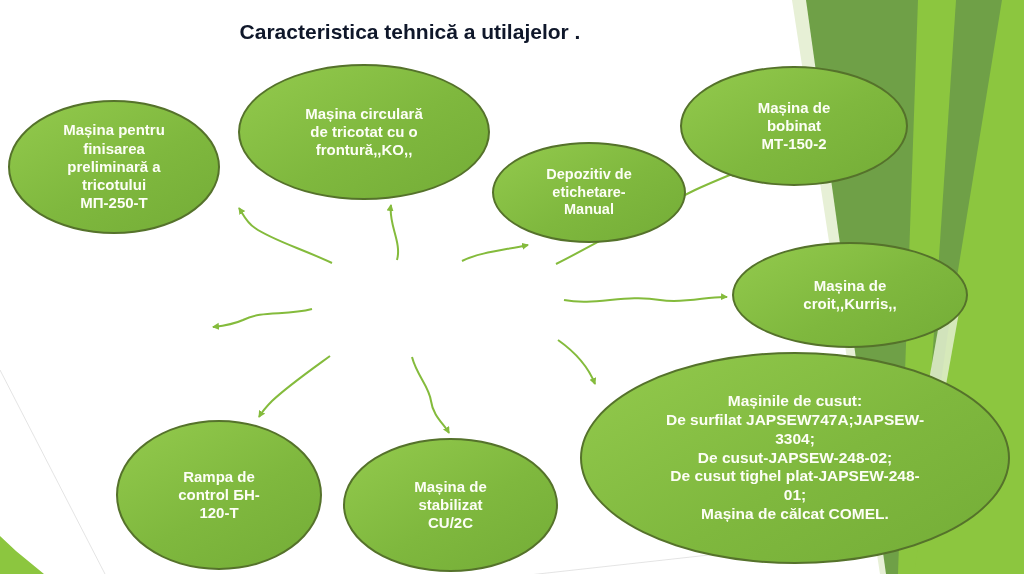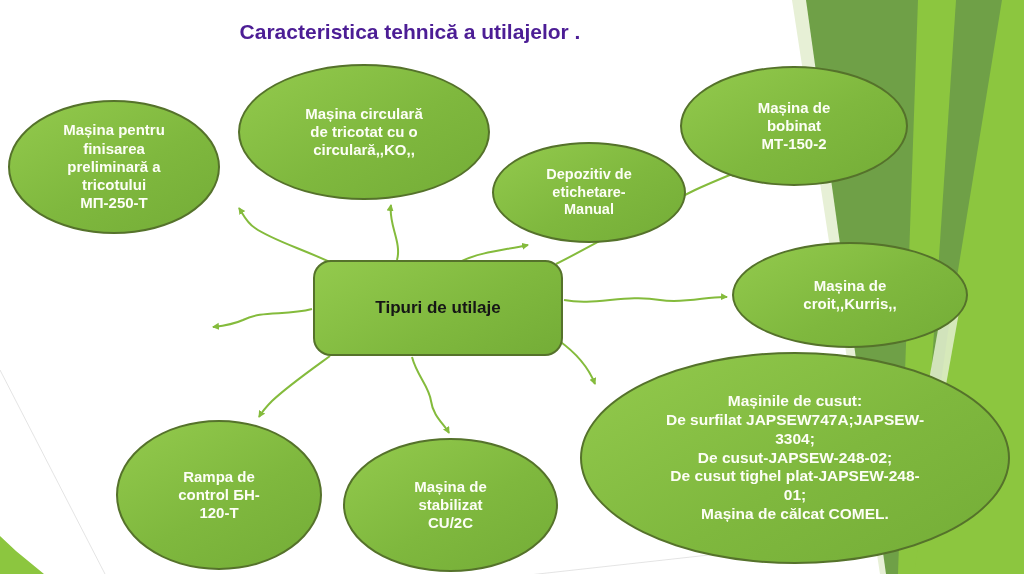--- a/index.html
+++ b/index.html
@@ -45,21 +45,21 @@
     position:absolute;z-index:2;left:313px;top:260px;width:250px;height:96px;
     border-radius:18px;
     background:linear-gradient(150deg,#93ca4d 0%,#7fb83e 60%,#74ad37 100%);
     border:2px solid #55722b;
     display:flex;align-items:center;justify-content:center;
     color:#161616;font-size:17px;font-weight:700;box-sizing:border-box;
   }
 
   .slide-title{
     position:absolute;z-index:2;left:150px;top:20px;width:520px;
-    text-align:center;color:#4c1d95;font-size:21px;font-weight:700;
+    text-align:center;color:#0f172a;font-size:21px;font-weight:700;
   }
 </style>
 </head>
 <body>
 
 <div id="slide">
 
   <div class="bg bg-pale"></div>
   <div class="bg bg-medium"></div>
   <div class="bg bg-bright1"></div>
@@ -86,30 +86,29 @@
       <path d="M 564 300 C 595 306, 625 294, 660 300 C 685 304, 708 296, 727 297"></path>
       <path d="M 558 340 C 575 352, 588 366, 595 384"></path>
       <path d="M 312 309 C 285 316, 262 310, 243 320 C 232 325, 222 326, 213 327"></path>
       <path d="M 330 356 C 308 372, 288 386, 272 401 C 266 407, 262 412, 259 417"></path>
       <path d="M 412 357 C 417 376, 429 386, 431 401 C 433 416, 444 424, 449 433"></path>
     </g>
   </svg>
 
   <div class="slide-title">Caracteristica tehnică a utilajelor .</div>
 
-  <div class="center-box">Tipuri de utilaje</div>
 
   <div class="node n1">Mașina pentru
 finisarea
 preliminară a
 tricotului
 МП-250-Т</div>
   <div class="node n2">Mașina circulară
 de tricotat cu o
-circulară,,KO,,</div>
+frontură,,KO,,</div>
   <div class="node n3">Depozitiv de
 etichetare-
 Manual</div>
   <div class="node n4">Mașina de
 bobinat
 МТ-150-2</div>
   <div class="node n5">Mașina de
 croit,,Kurris,,</div>
   <div class="node n6">Mașinile de cusut:
 De surfilat JAPSEW747A;JAPSEW-

